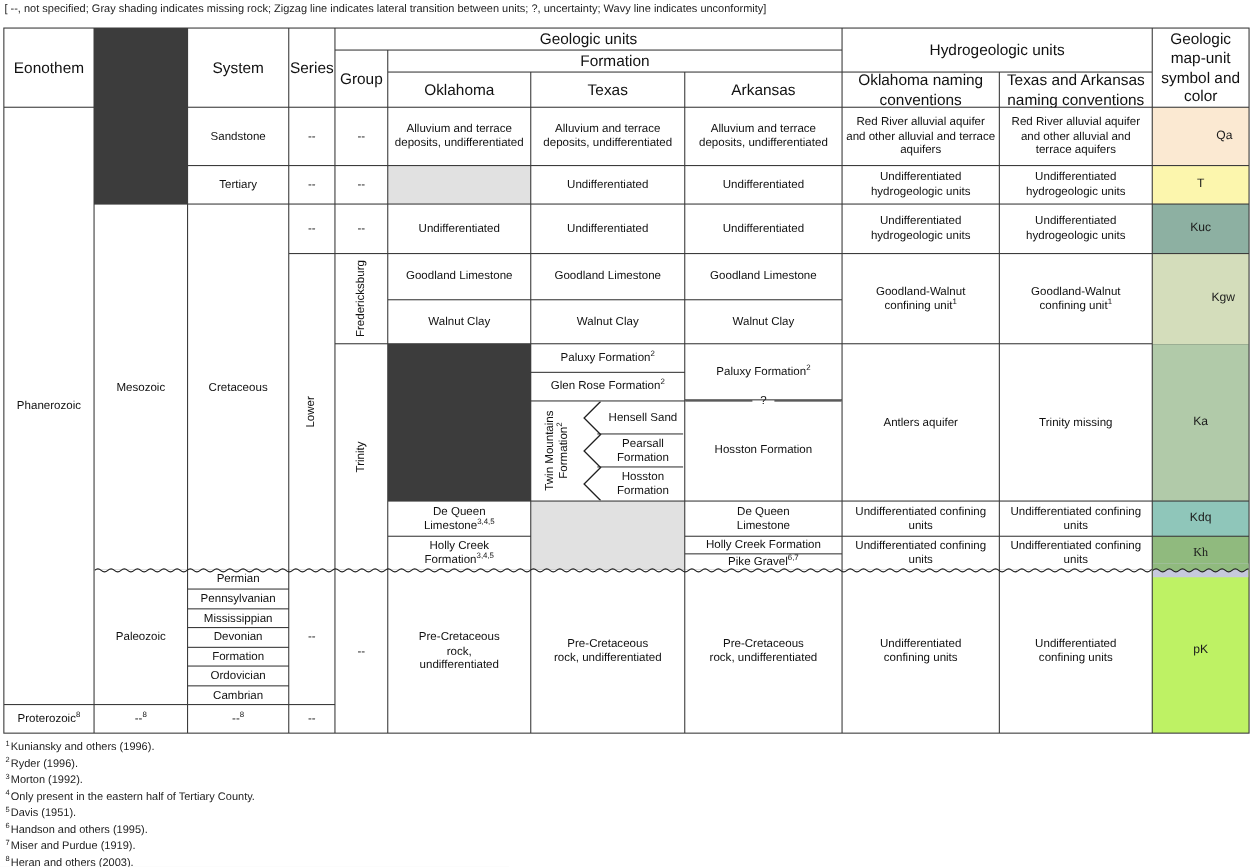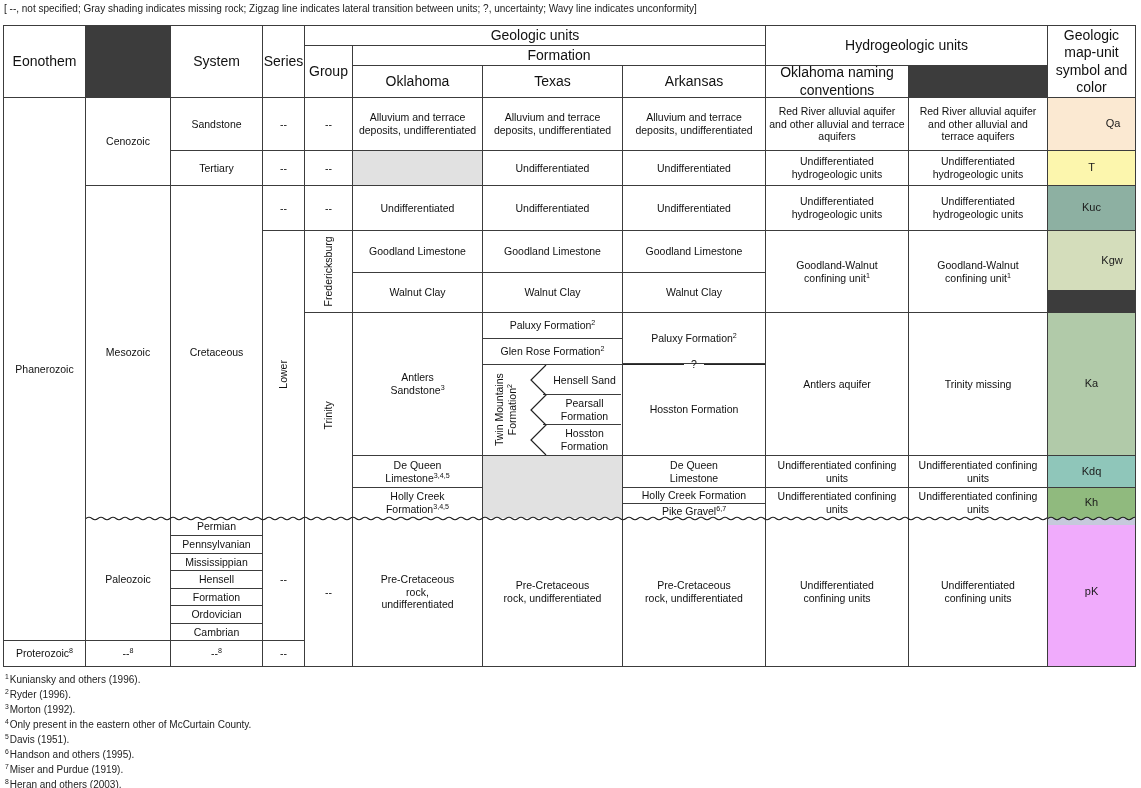--- a/index.html
+++ b/index.html
@@ -38,41 +38,41 @@
     <div class="c b" style="left:168px;top:1px;width:91px;height:71px">System</div>
     <div class="c b" style="left:260px;top:1px;width:41px;height:71px">Series</div>
     <div class="c b" style="left:302px;top:1px;width:460px;height:19px">Geologic units</div>
     <div class="c b" style="left:302px;top:21px;width:47px;height:51px">Group</div>
     <div class="c b" style="left:350px;top:21px;width:412px;height:19px">Formation</div>
     <div class="c b" style="left:350px;top:41px;width:129px;height:31px">Oklahoma</div>
     <div class="c b" style="left:480px;top:41px;width:139px;height:31px">Texas</div>
     <div class="c b" style="left:620px;top:41px;width:142px;height:31px">Arkansas</div>
     <div class="c b" style="left:763px;top:1px;width:281px;height:39px">Hydrogeologic units</div>
     <div class="c b" style="left:763px;top:41px;width:142px;height:31px">Oklahoma naming conventions</div>
+    <div class="c b" style="left:906px;top:41px;width:138px;height:31px">Texas and Arkansas naming conventions</div>
     <div class="c b" style="left:1045px;top:1px;width:87px;height:71px">Geologic map-unit symbol and color</div>
 
     <div class="c" style="left:1px;top:73px;width:81px;height:542px">Phanerozoic</div>
     <div class="c" style="left:1px;top:616px;width:81px;height:25px">
         <span class="t"><span>Proterozoic</span><sup>8</sup></span>
       </div>
 
-    <div class="c" style="left:83px;top:73px;width:84px;height:87px">Cenozoic</div>
     <div class="c" style="left:83px;top:161px;width:84px;height:332px">Mesozoic</div>
     <div class="c" style="left:83px;top:493px;width:84px;height:122px">Paleozoic</div>
     <div class="c" style="left:83px;top:616px;width:84px;height:25px">
         <span class="t"><span>--</span><sup>8</sup></span>
       </div>
 
     <div class="c" style="left:168px;top:73px;width:91px;height:52px">Sandstone</div>
     <div class="c" style="left:168px;top:126px;width:91px;height:34px">Tertiary</div>
     <div class="c" style="left:168px;top:161px;width:91px;height:332px">Cretaceous</div>
     <div class="c" style="left:168px;top:493px;width:91px;height:17px">Permian</div>
     <div class="c" style="left:168px;top:511px;width:91px;height:17px">Pennsylvanian</div>
     <div class="c" style="left:168px;top:529px;width:91px;height:16px">Mississippian</div>
-    <div class="c" style="left:168px;top:546px;width:91px;height:17px">Hensell</div>
+    <div class="c" style="left:168px;top:546px;width:91px;height:17px">Devonian</div>
     <div class="c" style="left:168px;top:564px;width:91px;height:16px">Formation</div>
     <div class="c" style="left:168px;top:581px;width:91px;height:17px">Ordovician</div>
     <div class="c" style="left:168px;top:599px;width:91px;height:16px">Cambrian</div>
     <div class="c" style="left:168px;top:616px;width:91px;height:25px">
         <span class="t"><span>--</span><sup>8</sup></span>
       </div>
 
     <div class="c" style="left:260px;top:73px;width:41px;height:52px">--</div>
     <div class="c" style="left:260px;top:126px;width:41px;height:34px">--</div>
     <div class="c" style="left:260px;top:161px;width:41px;height:44px">--</div>
@@ -91,23 +91,20 @@
     <div class="c" style="left:302px;top:288px;width:47px;height:205px">
         <span class="rot">Trinity</span>
       </div>
     <div class="c" style="left:302px;top:493px;width:47px;height:148px">--</div>
 
     <div class="c" style="left:350px;top:73px;width:129px;height:52px">Alluvium and terrace deposits, undifferentiated</div>
     <div class="c" style="left: 350px; top: 126px; width: 129px; height: 34px; background: rgb(225, 225, 225);"></div>
     <div class="c" style="left:350px;top:161px;width:129px;height:44px">Undifferentiated</div>
     <div class="c" style="left:350px;top:206px;width:129px;height:41px">Goodland Limestone</div>
     <div class="c" style="left:350px;top:248px;width:129px;height:39px">Walnut Clay</div>
-    <div class="c" style="left:350px;top:288px;width:129px;height:142px;padding:1px 28px">
-        <span class="t"><span>Antlers Sandstone</span><sup>3</sup></span>
-      </div>
     <div class="c" style="left:350px;top:431px;width:129px;height:31px;padding:1px 22px">
         <span class="t"><span>De Queen Limestone</span><sup>3,4,5</sup></span>
       </div>
     <div class="c" style="left:350px;top:463px;width:129px;height:30px;padding:1px 22px">
         <span class="t"><span>Holly Creek Formation</span><sup>3,4,5</sup></span>
       </div>
     <div class="c" style="left:350px;top:493px;width:129px;height:148px;padding:1px 18px">Pre-Cretaceous rock, undifferentiated</div>
 
     <div class="c" style="left:480px;top:73px;width:139px;height:52px">Alluvium and terrace deposits, undifferentiated</div>
     <div class="c" style="left:480px;top:126px;width:139px;height:34px">Undifferentiated</div>
@@ -176,40 +173,40 @@
         <span class="t"><span>Goodland-Walnut confining unit</span><sup>1</sup></span>
       </div>
     <div class="c" style="left:906px;top:288px;width:138px;height:142px">Trinity missing</div>
     <div class="c" style="left:906px;top:431px;width:138px;height:31px">Undifferentiated confining units</div>
     <div class="c" style="left:906px;top:463px;width:138px;height:30px">Undifferentiated confining units</div>
     <div class="c" style="left:906px;top:493px;width:138px;height:148px;padding:1px 26px">Undifferentiated confining units</div>
 
     <div class="c map" style="left: 1045px; top: 73px; width: 87px; height: 52px; background: rgb(251, 233, 210); padding-left: 46px;">Qa</div>
     <div class="c map" style="left: 1045px; top: 126px; width: 87px; height: 34px; background: rgb(252, 246, 173);">T</div>
     <div class="c map" style="left: 1045px; top: 161px; width: 87px; height: 44px; background: rgb(141, 176, 162);">Kuc</div>
-    <div class="c map" style="left: 1045px; top: 206px; width: 87px; height: 59px; background: rgb(212, 221, 187); padding-left: 44px;">Kgw</div>
+    <div class="c map" style="left: 1045px; top: 206px; width: 87px; height: 82px; background: rgb(212, 221, 187); padding-left: 44px;">Kgw</div>
     <div class="c map" style="left: 1045px; top: 288px; width: 87px; height: 142px; background: rgb(177, 202, 169);">Ka</div>
     <div class="c map" style="left: 1045px; top: 431px; width: 87px; height: 31px; background: rgb(143, 198, 186);">Kdq</div>
-    <div class="c map" style="left: 1045px; top: 463px; width: 87px; height: 30px; background: rgb(144, 186, 126);">Kh</div>
-    <div class="c map" style="left: 1045px; top: 493px; width: 87px; height: 148px; background: #f0abfc;">pK</div>
+    <div class="c map" style="left: 1045px; top: 463px; width: 87px; height: 30px; background: rgb(144, 186, 126); font-family: Liberation Serif, serif;">Kh</div>
+    <div class="c map" style="left: 1045px; top: 493px; width: 87px; height: 148px; background: #bef264;">pK</div>
 
     <svg class="ovl" style="left:83px;top:487px" width="961" height="13">
         <path id="wave-main" fill="none" stroke="#222" stroke-width="1.1" d="M0 6.5 Q3 3.9 6 6.5 Q9 9.1 12 6.5 Q15 3.9 18 6.5 Q21 9.1 24 6.5 Q27 3.9 30 6.5 Q33 9.1 36 6.5 Q39 3.9 42 6.5 Q45 9.1 48 6.5 Q51 3.9 54 6.5 Q57 9.1 60 6.5 Q63 3.9 66 6.5 Q69 9.1 72 6.5 Q75 3.9 78 6.5 Q81 9.1 84 6.5 Q87 3.9 90 6.5 Q93 9.1 96 6.5 Q99 3.9 102 6.5 Q105 9.1 108 6.5 Q111 3.9 114 6.5 Q117 9.1 120 6.5 Q123 3.9 126 6.5 Q129 9.1 132 6.5 Q135 3.9 138 6.5 Q141 9.1 144 6.5 Q147 3.9 150 6.5 Q153 9.1 156 6.5 Q159 3.9 162 6.5 Q165 9.1 168 6.5 Q171 3.9 174 6.5 Q177 9.1 180 6.5 Q183 3.9 186 6.5 Q189 9.1 192 6.5 Q195 3.9 198 6.5 Q201 9.1 204 6.5 Q207 3.9 210 6.5 Q213 9.1 216 6.5 Q219 3.9 222 6.5 Q225 9.1 228 6.5 Q231 3.9 234 6.5 Q237 9.1 240 6.5 Q243 3.9 246 6.5 Q249 9.1 252 6.5 Q255 3.9 258 6.5 Q261 9.1 264 6.5 Q267 3.9 270 6.5 Q273 9.1 276 6.5 Q279 3.9 282 6.5 Q285 9.1 288 6.5 Q291 3.9 294 6.5 Q297 9.1 300 6.5 Q303 3.9 306 6.5 Q309 9.1 312 6.5 Q315 3.9 318 6.5 Q321 9.1 324 6.5 Q327 3.9 330 6.5 Q333 9.1 336 6.5 Q339 3.9 342 6.5 Q345 9.1 348 6.5 Q351 3.9 354 6.5 Q357 9.1 360 6.5 Q363 3.9 366 6.5 Q369 9.1 372 6.5 Q375 3.9 378 6.5 Q381 9.1 384 6.5 Q387 3.9 390 6.5 Q393 9.1 396 6.5 Q399 3.9 402 6.5 Q405 9.1 408 6.5 Q411 3.9 414 6.5 Q417 9.1 420 6.5 Q423 3.9 426 6.5 Q429 9.1 432 6.5 Q435 3.9 438 6.5 Q441 9.1 444 6.5 Q447 3.9 450 6.5 Q453 9.1 456 6.5 Q459 3.9 462 6.5 Q465 9.1 468 6.5 Q471 3.9 474 6.5 Q477 9.1 480 6.5 Q483 3.9 486 6.5 Q489 9.1 492 6.5 Q495 3.9 498 6.5 Q501 9.1 504 6.5 Q507 3.9 510 6.5 Q513 9.1 516 6.5 Q519 3.9 522 6.5 Q525 9.1 528 6.5 Q531 3.9 534 6.5 Q537 9.1 540 6.5 Q543 3.9 546 6.5 Q549 9.1 552 6.5 Q555 3.9 558 6.5 Q561 9.1 564 6.5 Q567 3.9 570 6.5 Q573 9.1 576 6.5 Q579 3.9 582 6.5 Q585 9.1 588 6.5 Q591 3.9 594 6.5 Q597 9.1 600 6.5 Q603 3.9 606 6.5 Q609 9.1 612 6.5 Q615 3.9 618 6.5 Q621 9.1 624 6.5 Q627 3.9 630 6.5 Q633 9.1 636 6.5 Q639 3.9 642 6.5 Q645 9.1 648 6.5 Q651 3.9 654 6.5 Q657 9.1 660 6.5 Q663 3.9 666 6.5 Q669 9.1 672 6.5 Q675 3.9 678 6.5 Q681 9.1 684 6.5 Q687 3.9 690 6.5 Q693 9.1 696 6.5 Q699 3.9 702 6.5 Q705 9.1 708 6.5 Q711 3.9 714 6.5 Q717 9.1 720 6.5 Q723 3.9 726 6.5 Q729 9.1 732 6.5 Q735 3.9 738 6.5 Q741 9.1 744 6.5 Q747 3.9 750 6.5 Q753 9.1 756 6.5 Q759 3.9 762 6.5 Q765 9.1 768 6.5 Q771 3.9 774 6.5 Q777 9.1 780 6.5 Q783 3.9 786 6.5 Q789 9.1 792 6.5 Q795 3.9 798 6.5 Q801 9.1 804 6.5 Q807 3.9 810 6.5 Q813 9.1 816 6.5 Q819 3.9 822 6.5 Q825 9.1 828 6.5 Q831 3.9 834 6.5 Q837 9.1 840 6.5 Q843 3.9 846 6.5 Q849 9.1 852 6.5 Q855 3.9 858 6.5 Q861 9.1 864 6.5 Q867 3.9 870 6.5 Q873 9.1 876 6.5 Q879 3.9 882 6.5 Q885 9.1 888 6.5 Q891 3.9 894 6.5 Q897 9.1 900 6.5 Q903 3.9 906 6.5 Q909 9.1 912 6.5 Q915 3.9 918 6.5 Q921 9.1 924 6.5 Q927 3.9 930 6.5 Q933 9.1 936 6.5 Q939 3.9 942 6.5 Q945 9.1 948 6.5 Q951 3.9 954 6.5 Q957 9.1 960 6.5 Q963 3.9 966 6.5 Q969 9.1 972 6.5"></path>
       </svg>
     <svg class="ovl" style="left:1045px;top:487px" width="87" height="13">
       <rect x="0" y="0" width="87" height="13" fill="#c6c9dc"></rect>
       <path id="wave-map-area" stroke="none" fill="#90ba7e" d="M0 6.5 Q3 3.9 6 6.5 Q9 9.1 12 6.5 Q15 3.9 18 6.5 Q21 9.1 24 6.5 Q27 3.9 30 6.5 Q33 9.1 36 6.5 Q39 3.9 42 6.5 Q45 9.1 48 6.5 Q51 3.9 54 6.5 Q57 9.1 60 6.5 Q63 3.9 66 6.5 Q69 9.1 72 6.5 Q75 3.9 78 6.5 Q81 9.1 84 6.5 Q87 3.9 90 6.5 Q93 9.1 96 6.5 L87 0 L0 0 Z"></path>
       <path id="wave-map-line" fill="none" stroke="#222" stroke-width="1.1" d="M0 6.5 Q3 3.9 6 6.5 Q9 9.1 12 6.5 Q15 3.9 18 6.5 Q21 9.1 24 6.5 Q27 3.9 30 6.5 Q33 9.1 36 6.5 Q39 3.9 42 6.5 Q45 9.1 48 6.5 Q51 3.9 54 6.5 Q57 9.1 60 6.5 Q63 3.9 66 6.5 Q69 9.1 72 6.5 Q75 3.9 78 6.5 Q81 9.1 84 6.5 Q87 3.9 90 6.5 Q93 9.1 96 6.5"></path>
     </svg>
   </div>
 
   <div id="footnotes">
     <div class="fn"><sup>1</sup><span>Kuniansky and others (1996).</span></div>
     <div class="fn"><sup>2</sup><span>Ryder (1996).</span></div>
     <div class="fn"><sup>3</sup><span>Morton (1992).</span></div>
-    <div class="fn"><sup>4</sup><span>Only present in the eastern other of McCurtain County.</span></div>
+    <div class="fn"><sup>4</sup><span>Only present in the eastern half of Tertiary County.</span></div>
     <div class="fn"><sup>5</sup><span>Davis (1951).</span></div>
     <div class="fn"><sup>6</sup><span>Handson and others (1995).</span></div>
     <div class="fn"><sup>7</sup><span>Miser and Purdue (1919).</span></div>
     <div class="fn"><sup>8</sup><span>Heran and others (2003).</span></div>
   </div>
 
 </div>
 
 </body></html>

